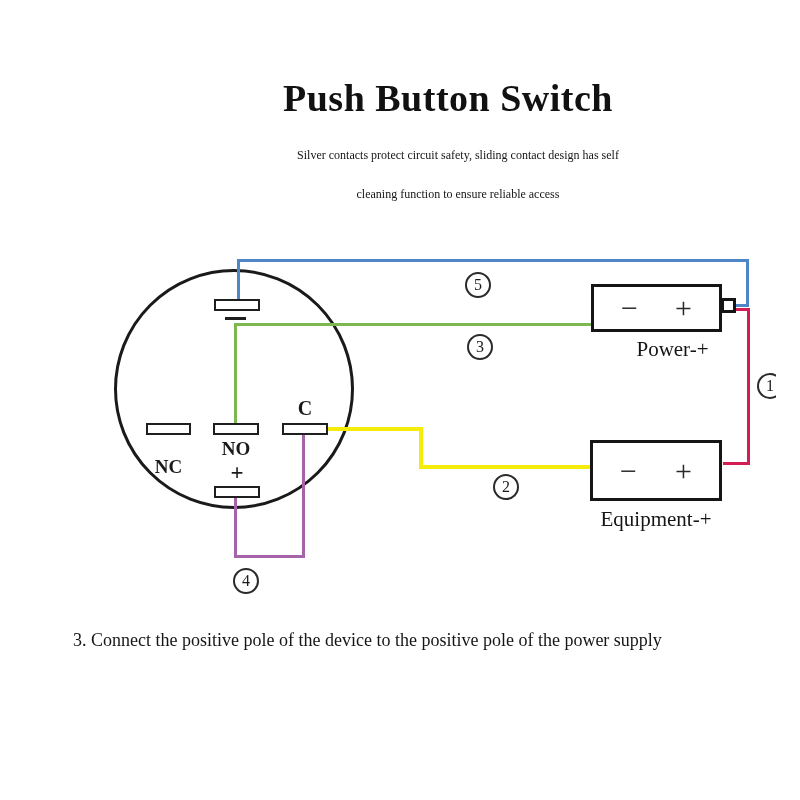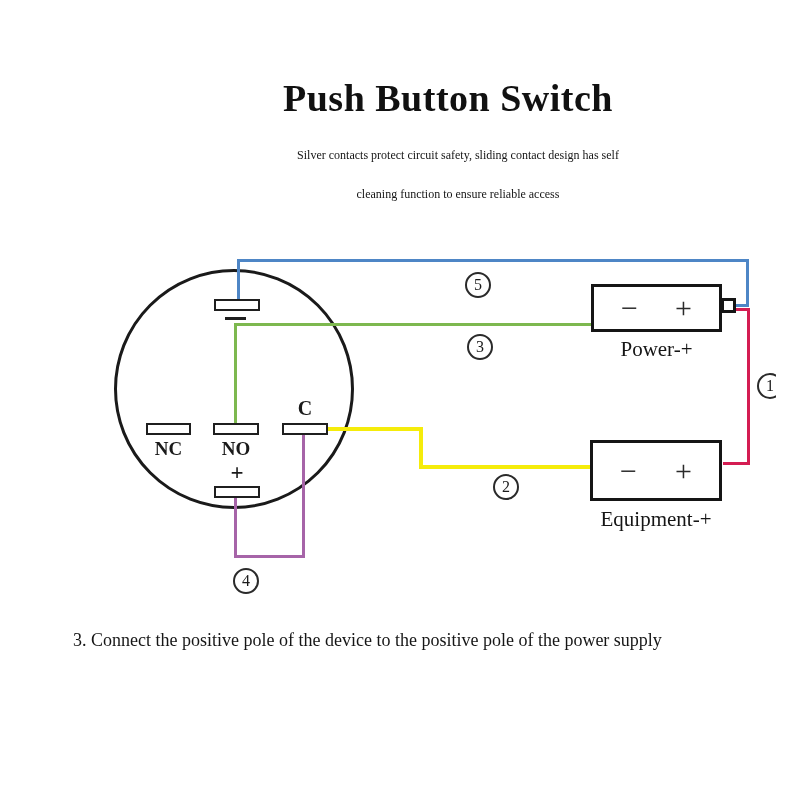--- a/index.html
+++ b/index.html
@@ -79,31 +79,31 @@
     <div class="switch-circle"></div>
 
     <div class="term" style="left:166px; top:251px; width:46px; height:12px;"></div>
     <div class="ground-dash" style="left:177px; top:269px; width:21px; height:3px;"></div>
 
     <div class="term" style="left:98px; top:375px; width:45px; height:12px;"></div>
     <div class="term" style="left:165px; top:375px; width:46px; height:12px;"></div>
     <div class="term" style="left:234px; top:375px; width:46px; height:12px;"></div>
     <div class="term" style="left:166px; top:438px; width:46px; height:12px;"></div>
 
-    <div class="term-label" style="left:98px; top:390px; width:45px;">NC</div>
+    <div class="term-label" style="left:98px; top:408px; width:45px;">NC</div>
     <div class="term-label" style="left:165px; top:390px; width:46px;">NO</div>
     <div class="term-label" style="left:234px; top:349px; width:46px; font-size:20px;">C</div>
     <div class="term-label" style="left:166px; top:412px; width:46px; font-size:23px;">+</div>
 
     <div class="comp-box" style="left:543px; top:236px; width:131px; height:48px;">
       <span class="sign">−</span>
       <span class="sign">+</span>
     </div>
     <div class="nub" style="left:673px; top:250px; width:15px; height:15px;"></div>
-    <div class="comp-label" style="left:543px; top:289px; width:131px;">Power-+</div>
+    <div class="comp-label" style="left:559px; top:289px; width:131px;">Power-+</div>
 
     <div class="comp-box" style="left:542px; top:392px; width:132px; height:61px;">
       <span class="sign">−</span>
       <span class="sign">+</span>
     </div>
     <div class="comp-label" style="left:512px; top:459px; width:192px;">Equipment-+</div>
 
     <div class="num-badge" style="left:709px; top:325px;">
       <span>1</span>
     </div>

